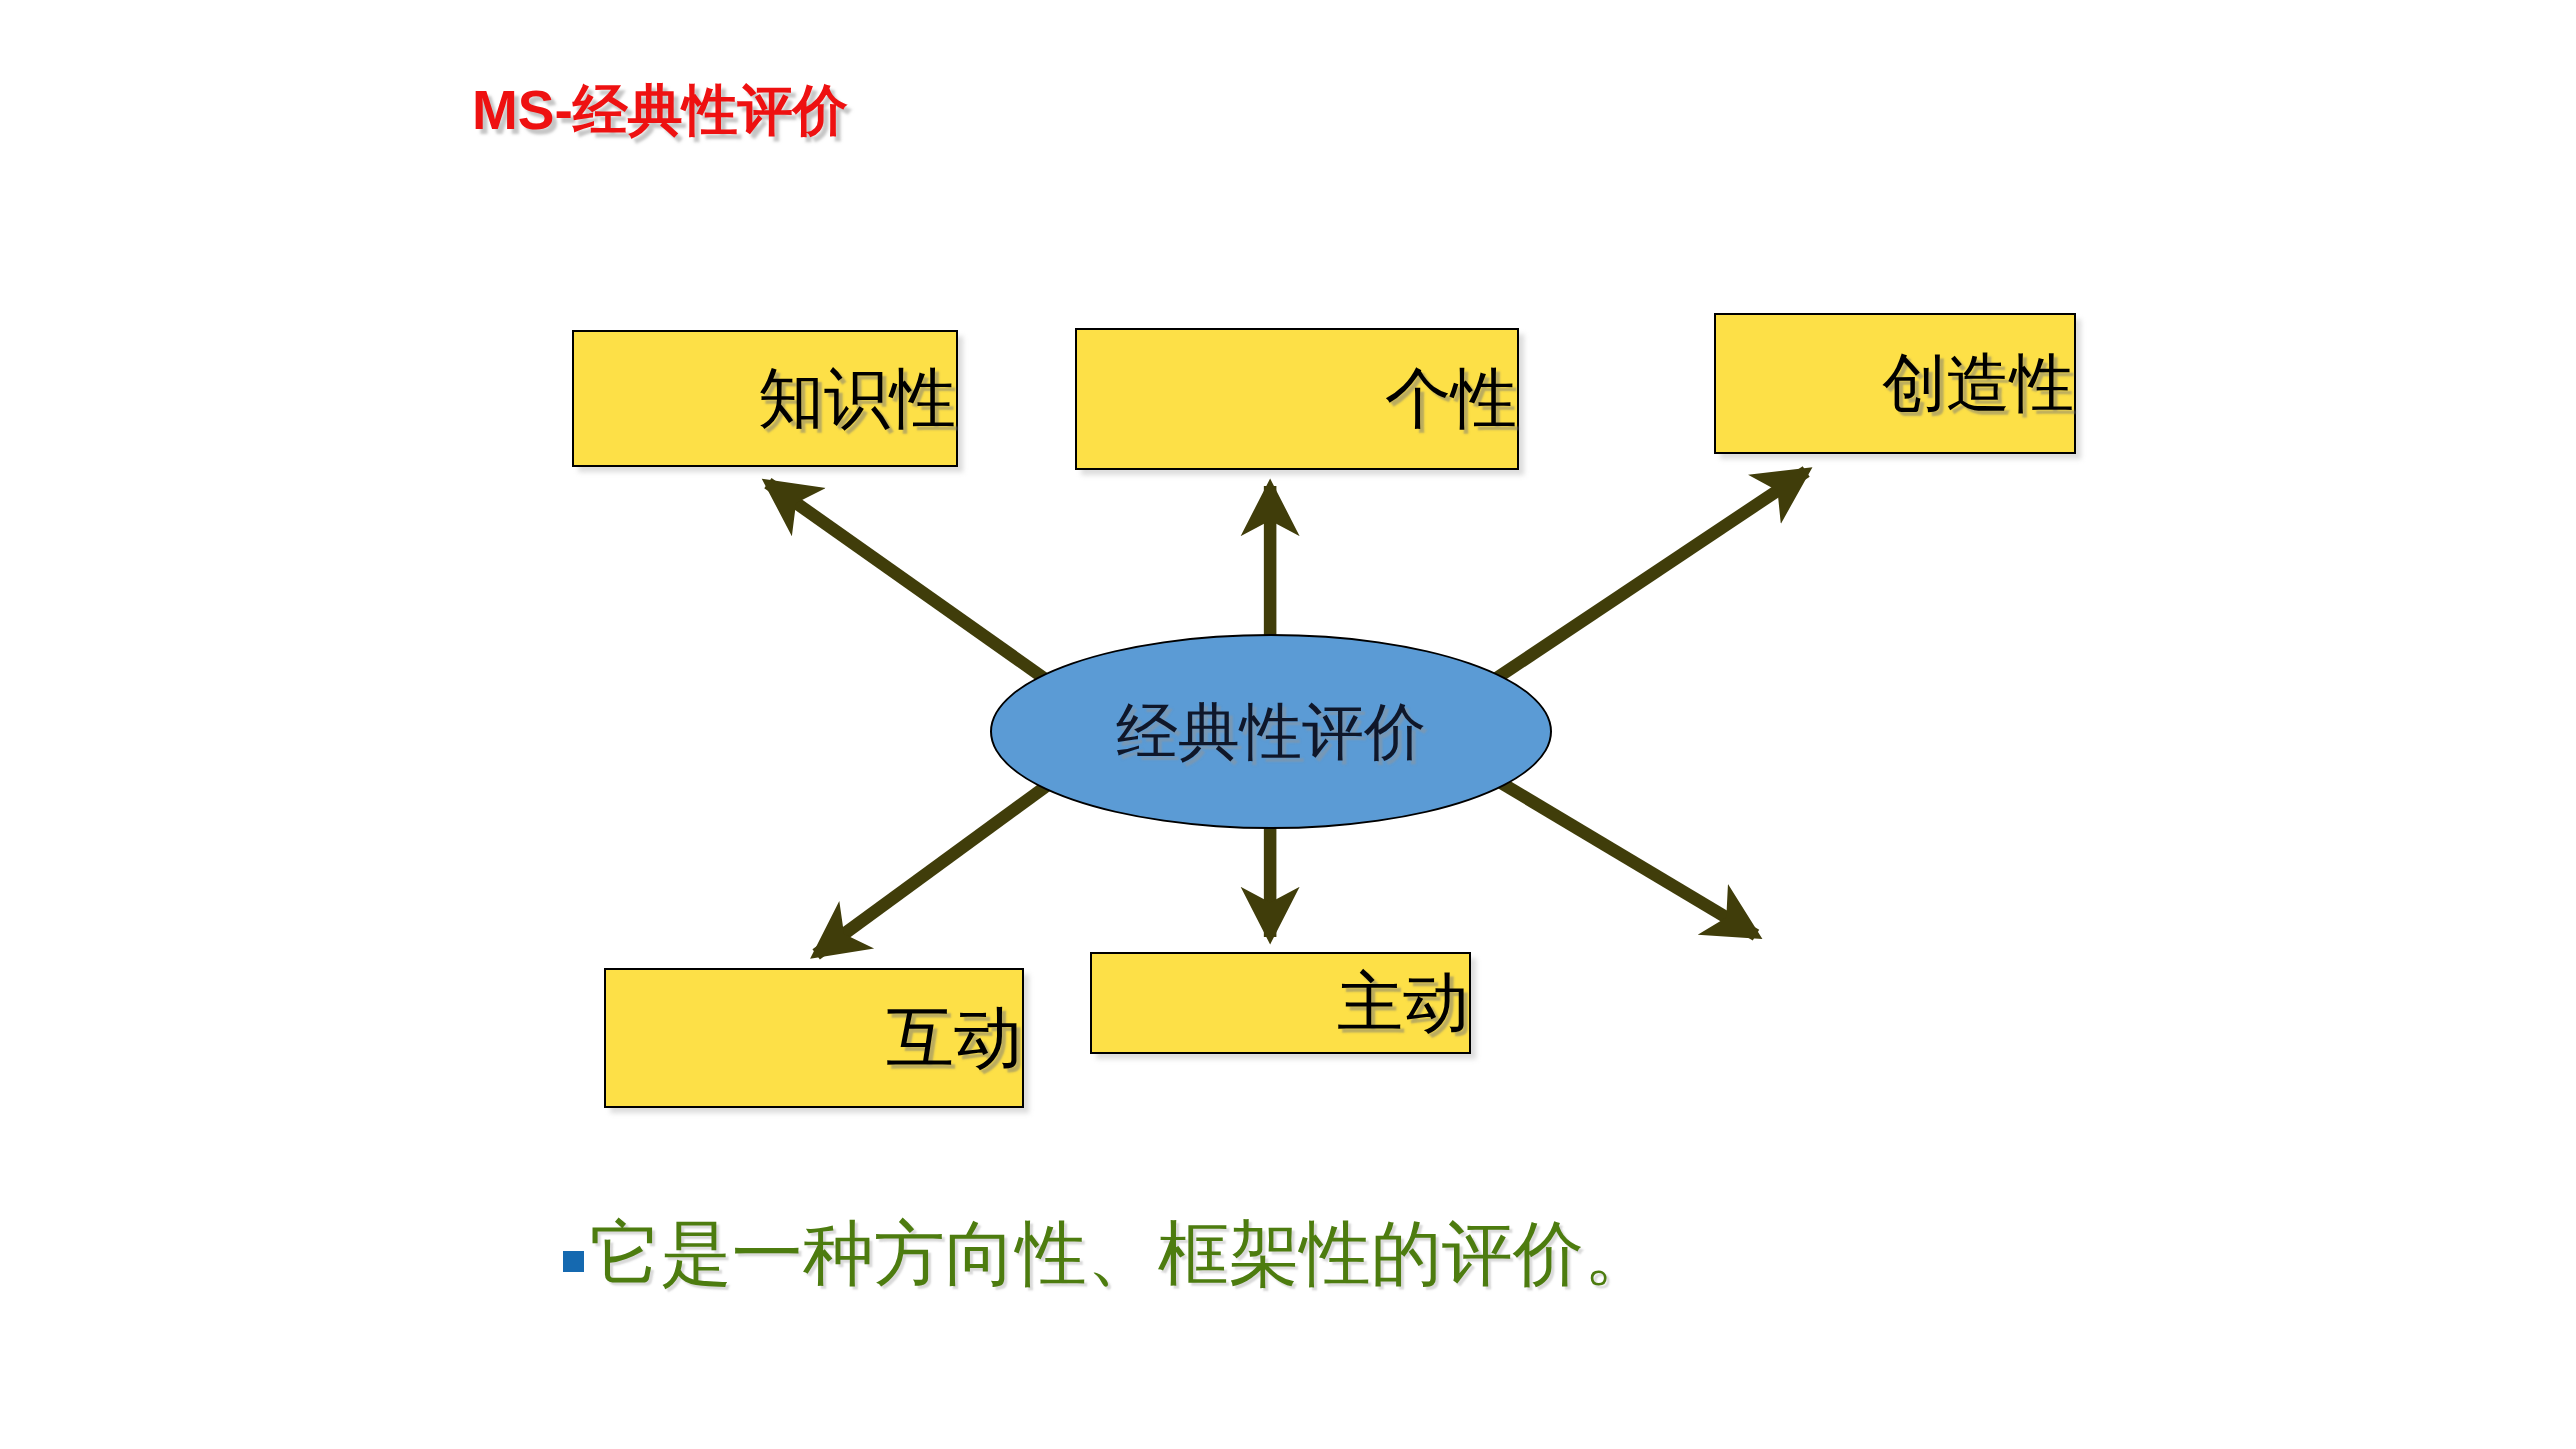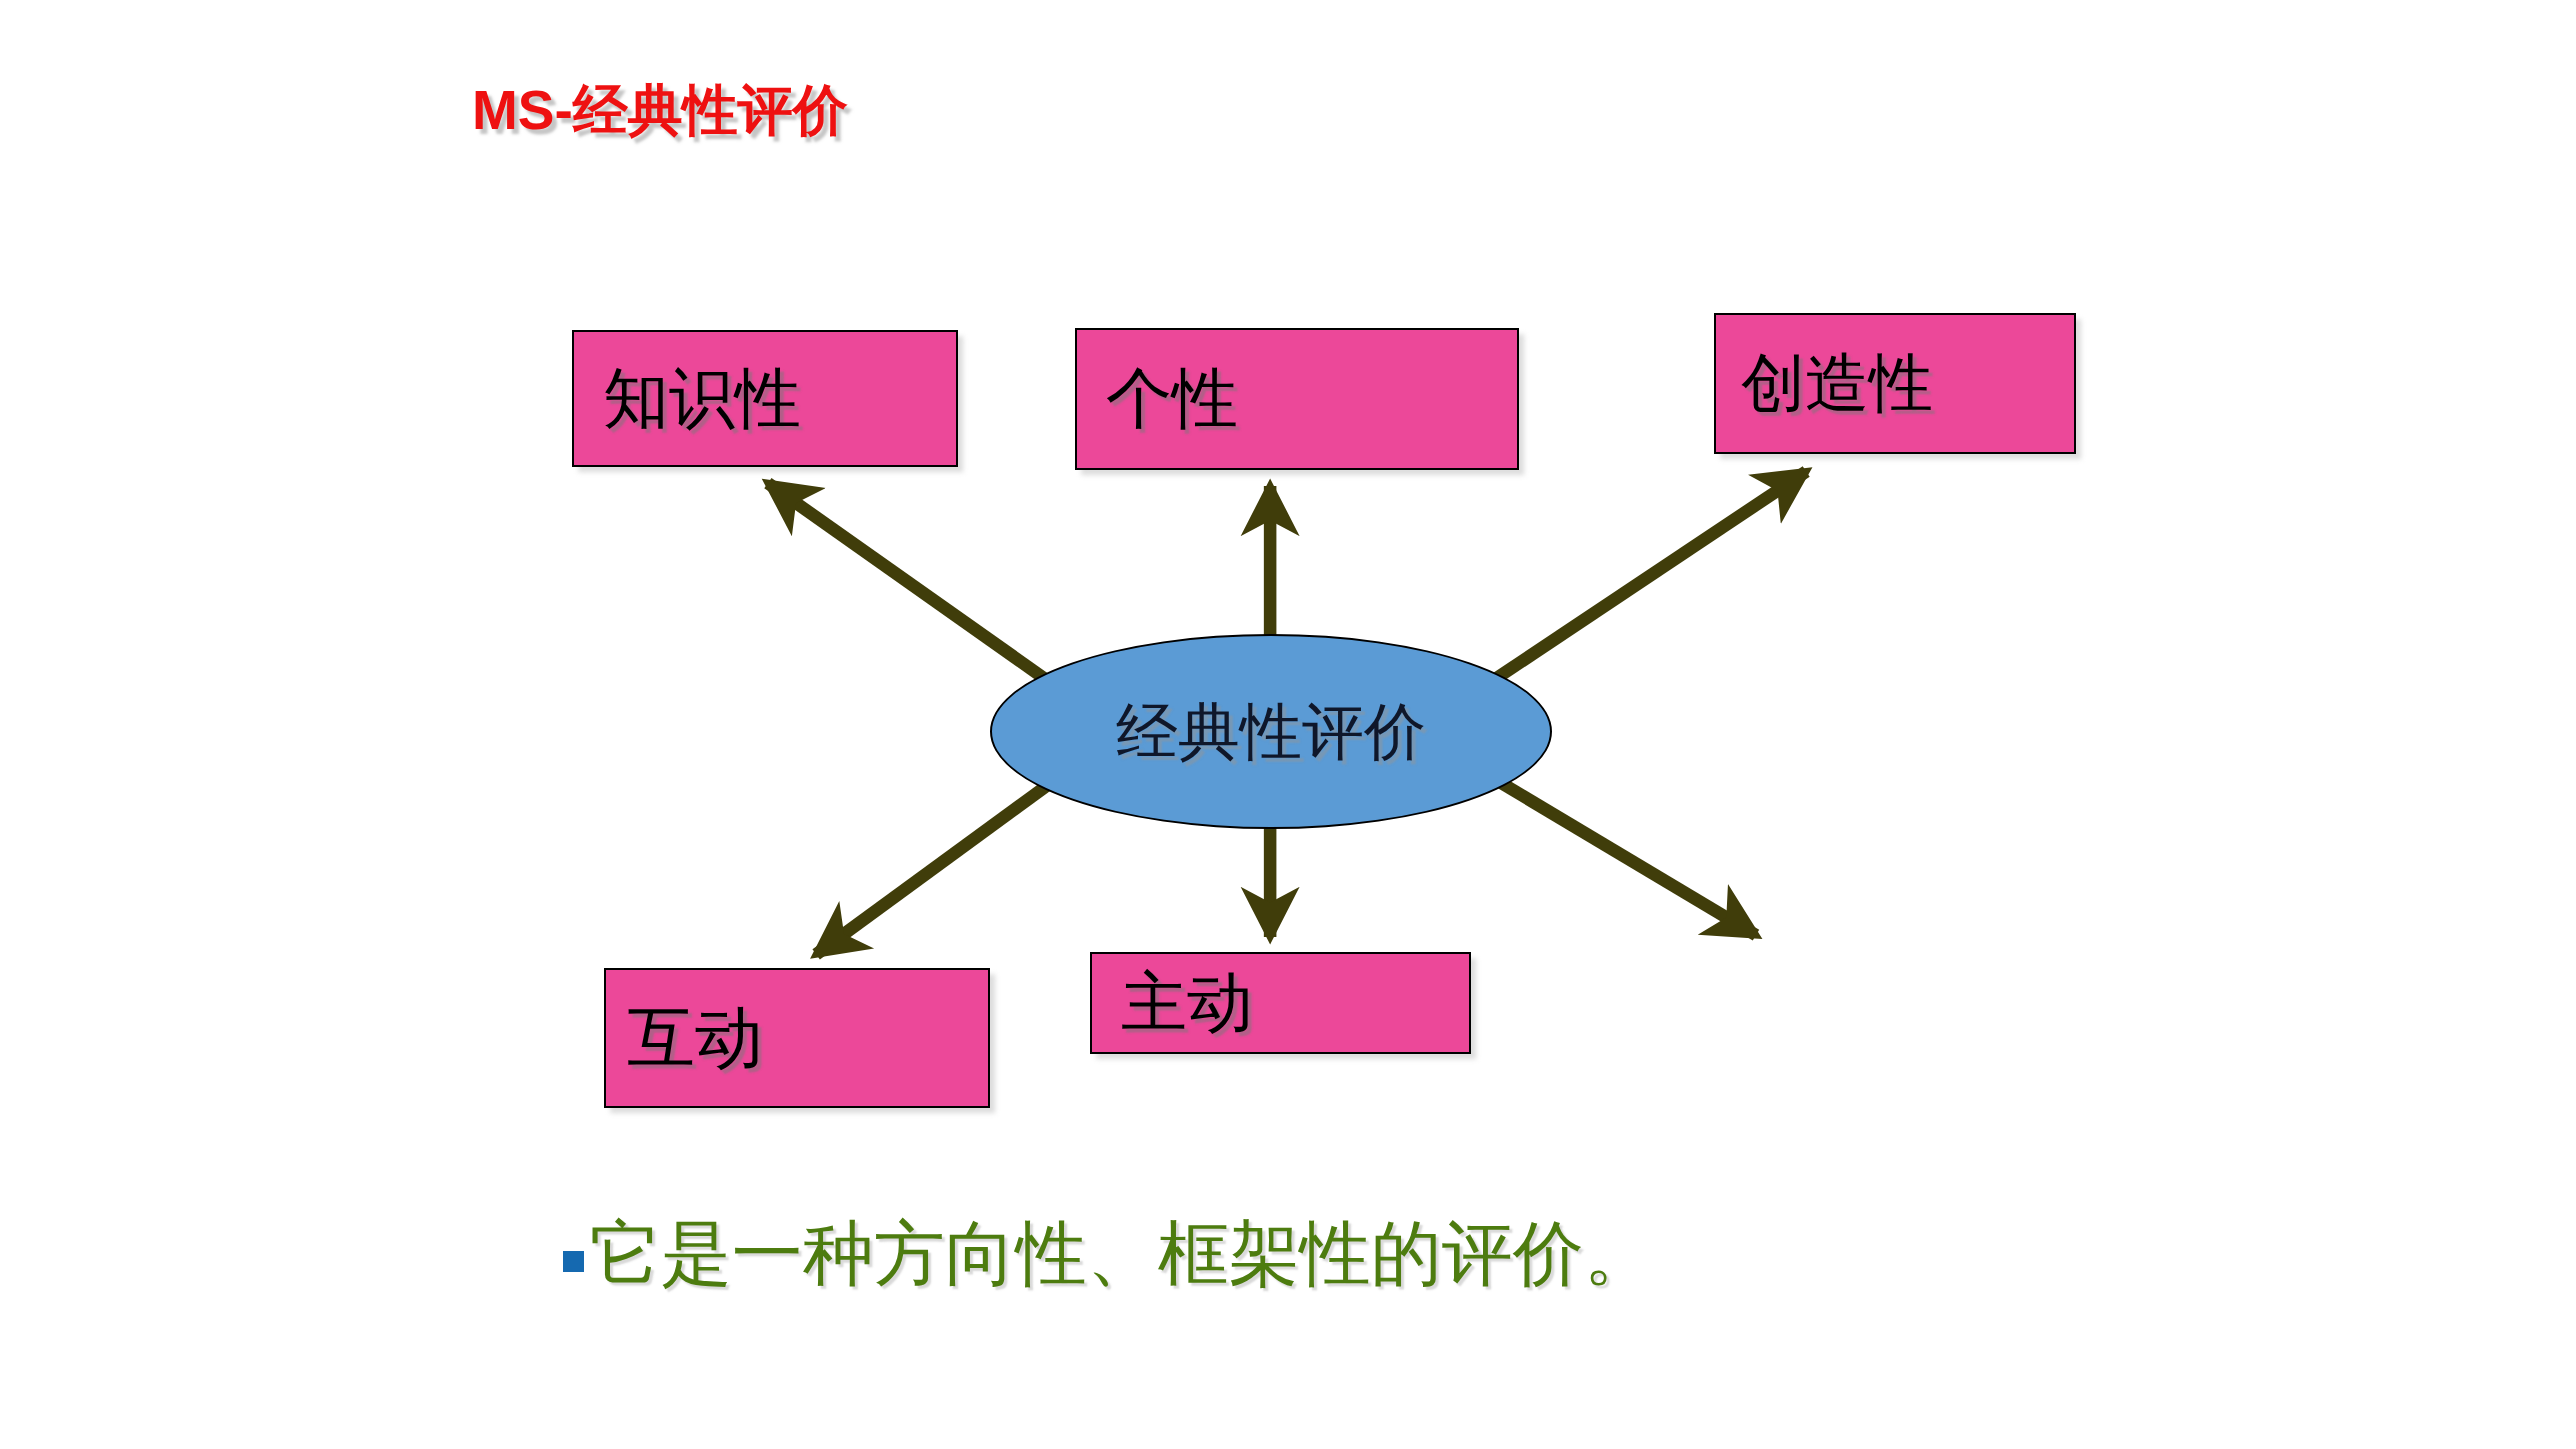--- a/index.html
+++ b/index.html
@@ -47,42 +47,42 @@
     left: 0;
     top: 0;
     width: 2576px;
     height: 1450px;
   }
 
   
   .node-box {
     position: absolute;
     box-sizing: border-box;
-    background: #ec4899;
+    background: #fde047;
     border: 2.9px solid #000000;
     box-shadow: 5.8px 5.8px 4.8px rgba(180,180,180,0.45);
     display: flex;
     align-items: center;
-    justify-content: flex-start;
+    justify-content: flex-end;
     overflow: visible;
   }
   .node-label {
     font-family: "Liberation Serif", "DejaVu Serif", serif;
     font-size: 66px;
     line-height: 1;
     color: #000000;
     padding-left: 29px;
     white-space: nowrap;
     text-shadow: 3.9px 3.9px 1.9px rgba(120,120,120,0.5);
   }
 
   #box-zhishixing { left: 572px;  top: 330px; width: 386px; height: 137px; }
   #box-gexing     { left: 1075px; top: 328px; width: 444px; height: 142px; }
   #box-chuangzaoxing { left: 1714px; top: 313px; width: 362px; height: 141px; }
-  #box-hudong     { left: 604px;  top: 968px; width: 386px; height: 140px; }
+  #box-hudong     { left: 604px;  top: 968px; width: 420px; height: 140px; }
   #box-zhudong    { left: 1090px; top: 952px;  width: 381px; height: 102px; }
   #box-nengdong   { left: 1652px; top: 949px;  width: 413px; height: 140px; }
 
   #box-chuangzaoxing .node-label { font-size: 64px; padding-left: 25px; }
   #box-hudong .node-label { font-size: 68px; padding-left: 21px; }
 
   
   #center-ellipse {
     position: absolute;
     left: 990px;

